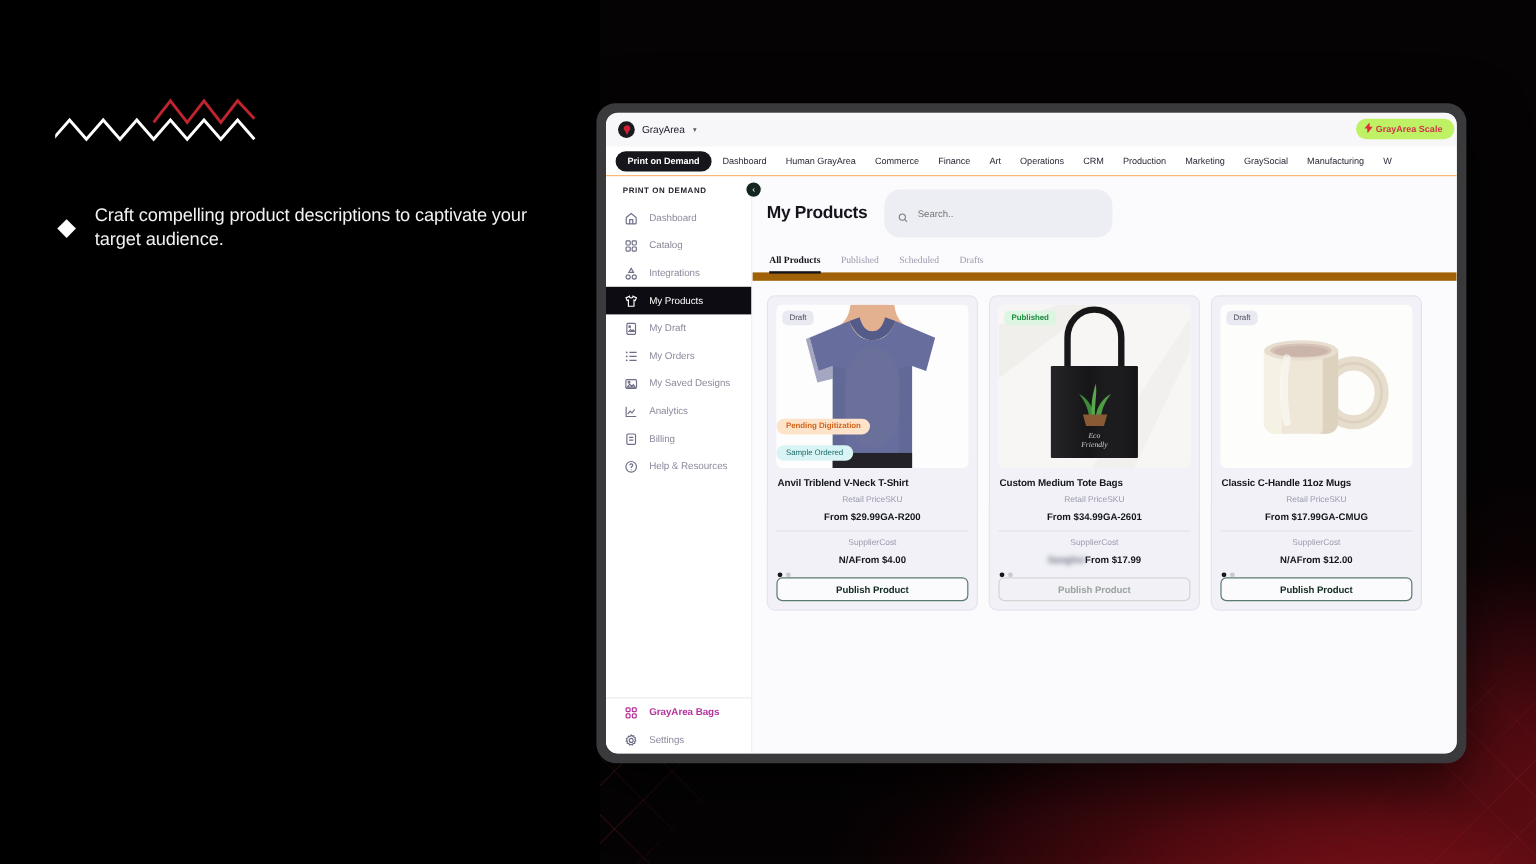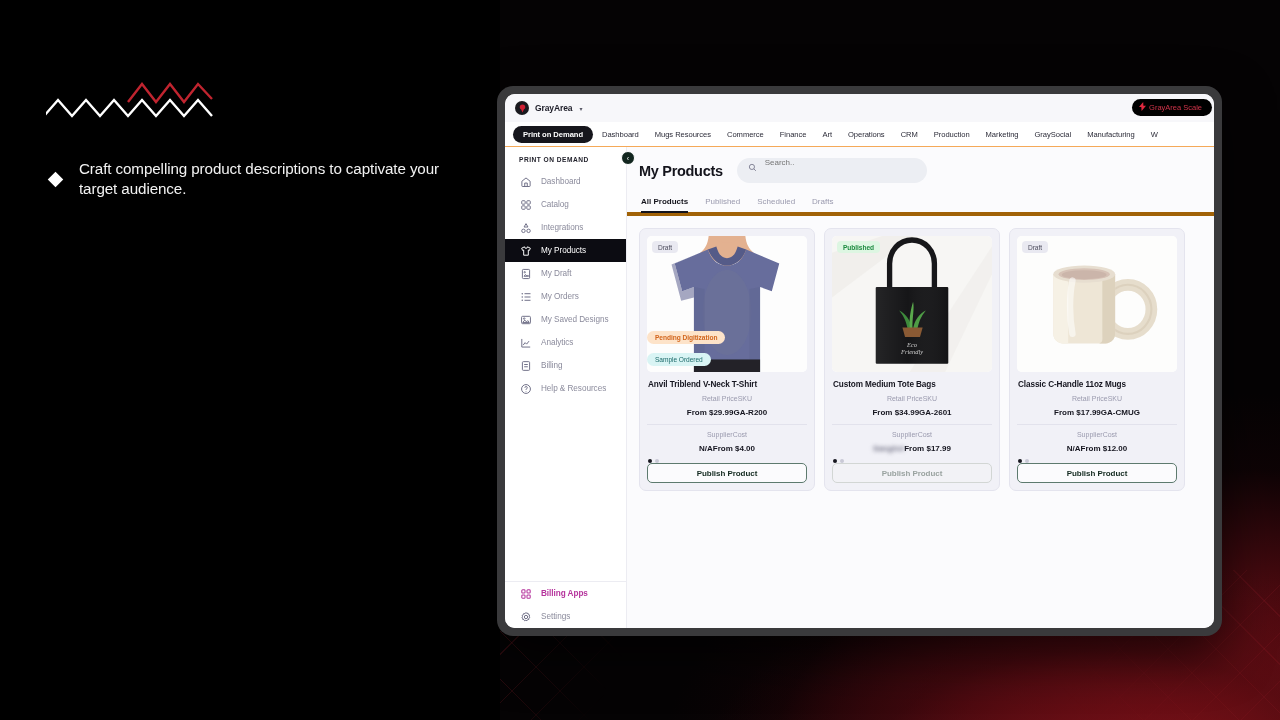--- a/index.html
+++ b/index.html
@@ -75,21 +75,21 @@
   .headline {
     margin-top: 18px;
     width: 440px;
     color: #ffffff;
     font-size: 37px;
     line-height: 58px;
     font-weight: bold;
     letter-spacing: -0.4px;
   }
 
-  .bullets { margin-top: 33px; width: 430px; text-decoration: underline; }
+  .bullets { margin-top: 44px; width: 430px; text-decoration: underline; }
   .bullet {
     display: flex;
     align-items: center;
     margin-bottom: 22px;
   }
   .bullet-marker {
     flex: 0 0 auto;
     width: 11px; height: 11px;
     background: #ffffff;
     transform: rotate(45deg);
@@ -132,30 +132,30 @@
     padding: 0 10px;
     position: relative;
   }
   .brand { display: flex; align-items: center; gap: 6px; }
   .brand-logo {
     width: 14px; height: 14px; border-radius: 50%;
     background: #1b1b1f;
     display: flex; align-items: center; justify-content: center;
     overflow: hidden;
   }
-  .brand-name { font-size: 8.5px; color: #1d1d28; font-weight: 700; letter-spacing: -0.1px; }
+  .brand-name { font-size: 8.5px; color: #1d1d28; font-weight: 400; letter-spacing: -0.1px; }
   .chev-sm { font-size: 6px; color: #5a5a68; margin-left: 1px; }
   .scale-badge {
     position: absolute; right: 2px; top: 5px;
     display: flex; align-items: center; gap: 3px;
-    background: #000000;
+    background: #bef264;
     border-radius: 11px;
     padding: 3px 10px 3px 7px;
     font-size: 7.5px;
-    font-weight: 400;
+    font-weight: 700;
     color: #d1344a;
     white-space: nowrap;
   }
   .bolt { color: #e0293f; font-size: 8.5px; line-height: 1; }
 
   
   .navbar {
     height: 25px;
     background: #ffffff;
     display: flex;
@@ -241,37 +241,38 @@
     position: relative;
   }
   .main-head {
     display: flex;
     align-items: center;
     gap: 14px;
     padding: 11px 14px 10px 12px;
   }
   .page-title { font-size: 14.5px; font-weight: 600; color: #14141c; letter-spacing: -0.3px; }
   .search-box {
-    display: flex; align-items: flex-start; gap: 8px;
+    display: flex; align-items: center; gap: 8px;
     background: #eceef3;
     border-radius: 13px;
-    height: 25px;
+    height: 40px;
     width: 190px;
     padding: 0 11px;
   }
   .search-box .sico { width: 10px; height: 10px; color: #7a7a8e; }
   .search-box input {
     border: 0; outline: 0; background: transparent;
     font-family: inherit; font-size: 8px; color: #8a8a9c;
     width: 100%;
   }
   .tabs-row {
     display: flex; align-items: flex-start; gap: 17px;
     padding: 0 14px;
-    border-bottom: 4px solid #a16207;
+    border-bottom: 7px solid #a16207;
+    font-family: Liberation Serif, serif;
   }
   .tab {
     font-size: 8px;
     color: #9a9aae;
     padding: 4px 0 6px;
     position: relative;
     white-space: nowrap;
   }
   .tab.active { color: #14141c; font-weight: 700; }
   .tab.active::after {
@@ -411,21 +412,21 @@
                 <path d="M4.2 0 0 5h2.3L2.6 9 7 3.7H4.4z" fill="#e0293f"></path>
               </svg>
           </span>
           <span>GrayArea Scale</span>
         </div>
       </div>
 
       <div class="navbar">
         <span class="nav-tab active">Print on Demand</span>
         <span class="nav-tab">Dashboard</span>
-        <span class="nav-tab">Mugs Resources</span>
+        <span class="nav-tab">Human GrayArea</span>
         <span class="nav-tab">Commerce</span>
         <span class="nav-tab">Finance</span>
         <span class="nav-tab">Art</span>
         <span class="nav-tab">Operations</span>
         <span class="nav-tab">CRM</span>
         <span class="nav-tab">Production</span>
         <span class="nav-tab">Marketing</span>
         <span class="nav-tab">GraySocial</span>
         <span class="nav-tab">Manufacturing</span>
         <span class="nav-tab">W</span>
@@ -550,21 +551,21 @@
           <div class="side-bottom">
             <div class="side-item apps">
               <span class="ico">
                 <svg viewBox="0 0 16 16" fill="none" stroke="currentColor" stroke-width="1.4">
                     <rect x="2.4" y="2.4" width="4.3" height="4.3" rx="1.1"></rect>
                     <rect x="9.3" y="2.4" width="4.3" height="4.3" rx="1.1"></rect>
                     <rect x="2.4" y="9.3" width="4.3" height="4.3" rx="1.1"></rect>
                     <rect x="9.3" y="9.3" width="4.3" height="4.3" rx="1.1"></rect>
                   </svg>
               </span>
-              <span>Billing Apps</span>
+              <span>GrayArea Bags</span>
             </div>
             <div class="side-item">
               <span class="ico">
                 <svg viewBox="0 0 16 16" fill="none" stroke="currentColor" stroke-width="1.3">
                     <circle cx="8" cy="8" r="2.2"></circle>
                     <path d="M8 1.9l1 1.4 1.7-.4.5 1.7 1.6.7-.6 1.6.9 1.5-1.3 1.1.1 1.7-1.7.3-.9 1.5-1.5-.7-1.6.7-.9-1.5-1.7-.3.1-1.7L2.5 9l.9-1.5-.6-1.6L4.4 5l.5-1.7 1.7.4z"></path>
                   </svg>
               </span>
               <span>Settings</span>
             </div>

